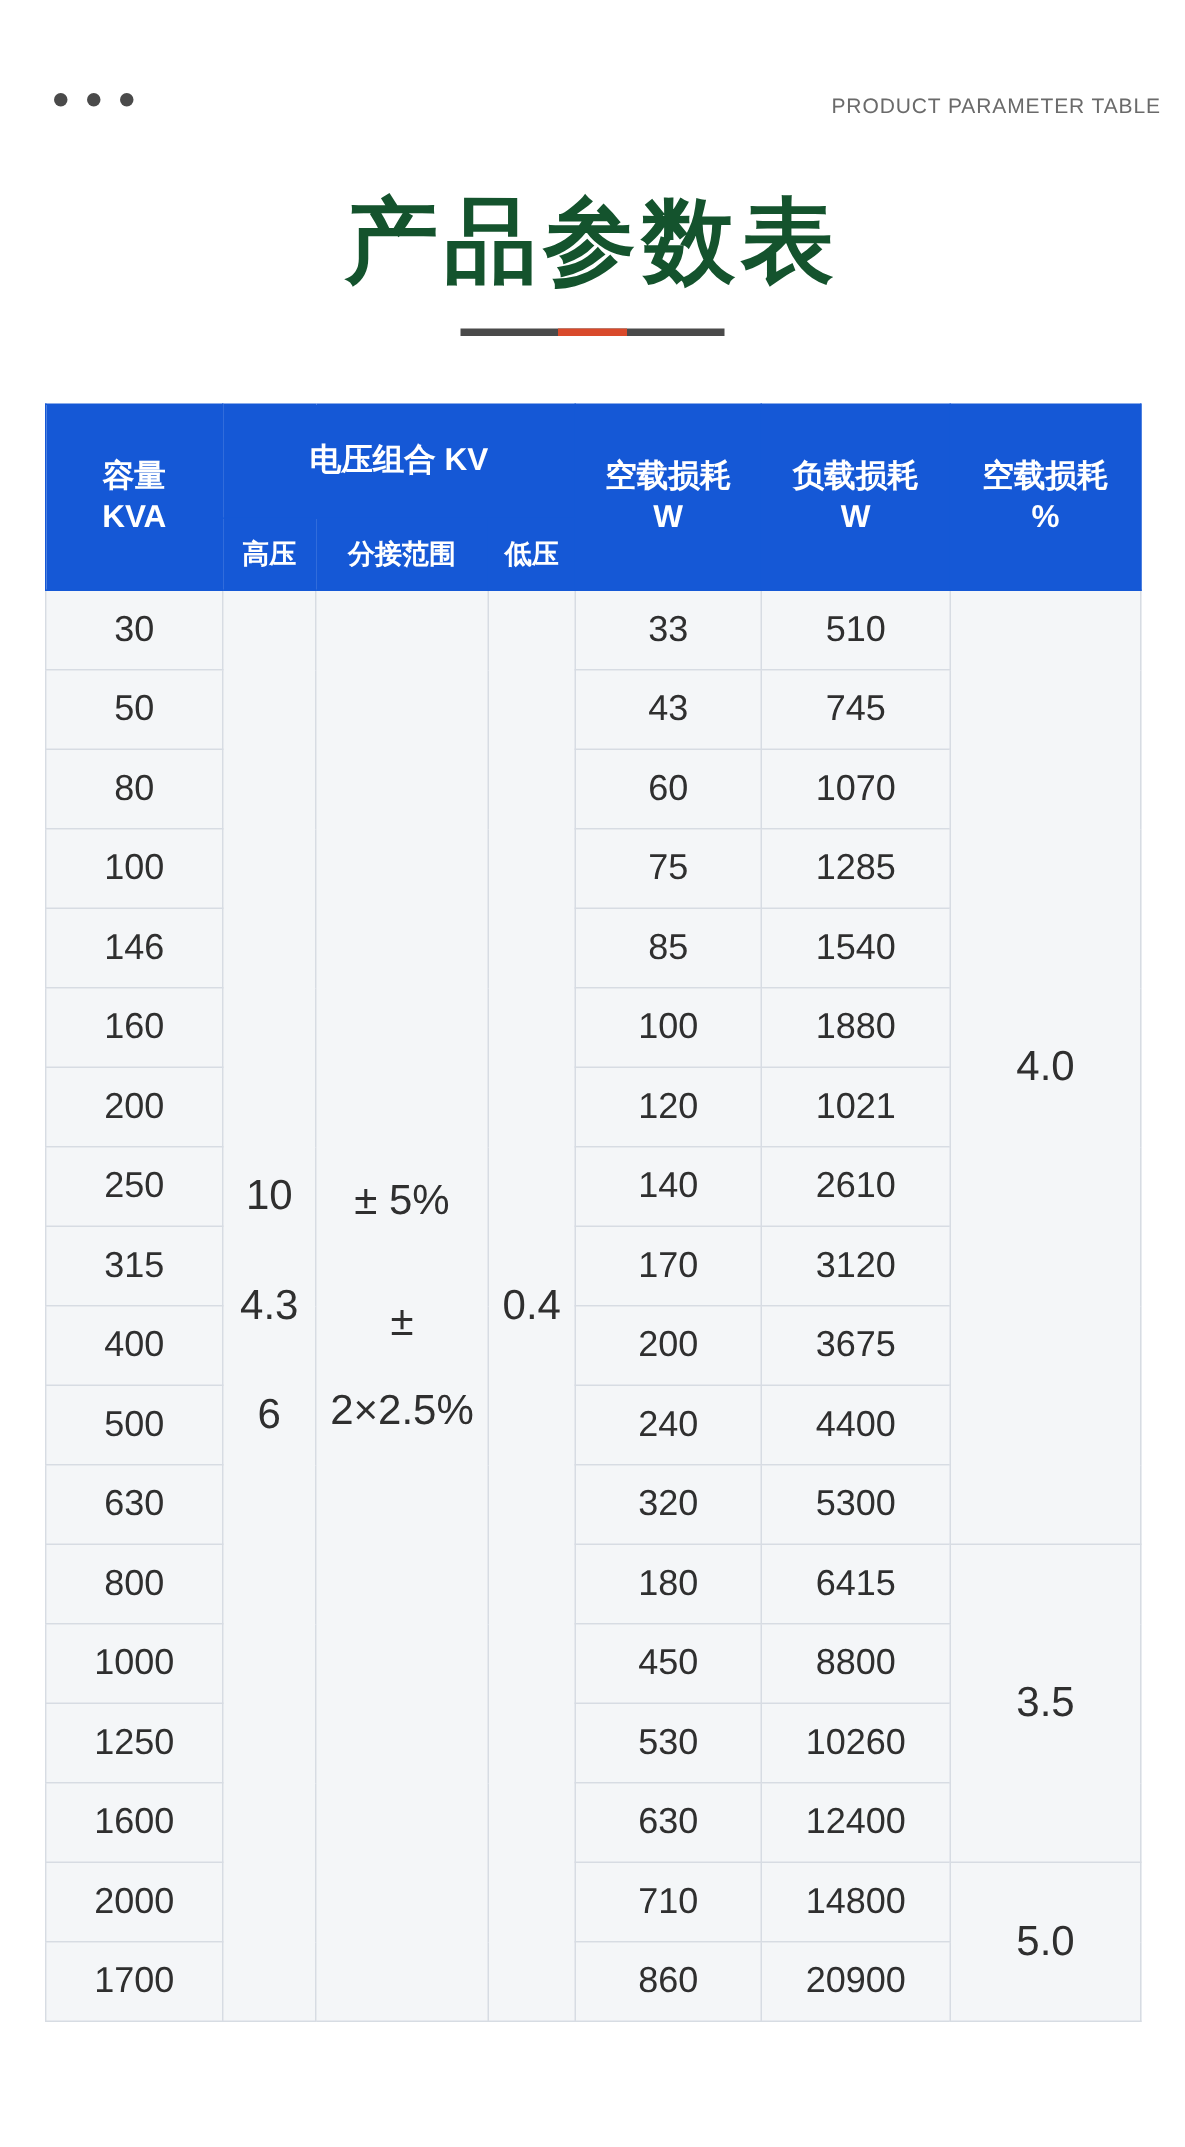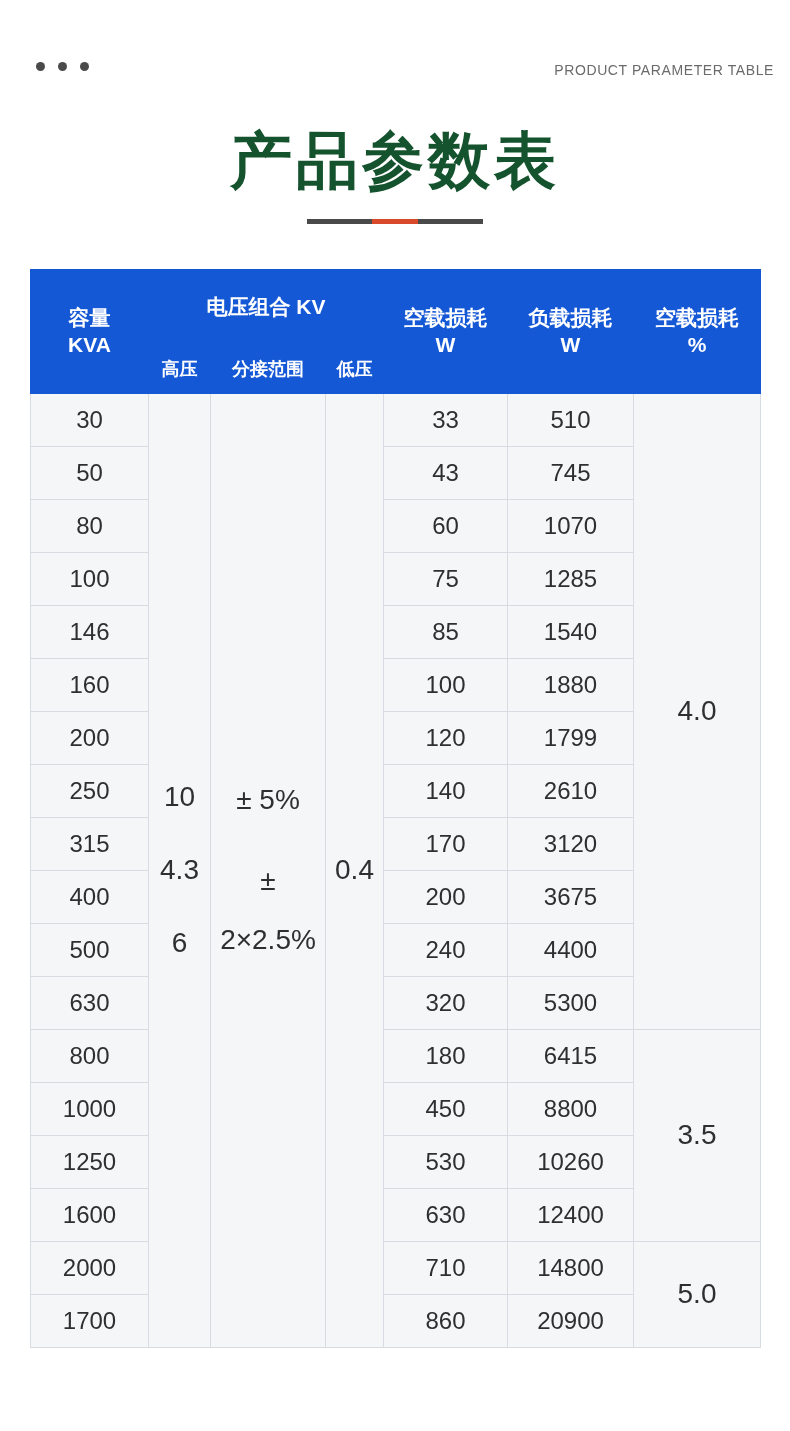--- a/index.html
+++ b/index.html
@@ -221,21 +221,21 @@
           <td class="num">1540</td>
         </tr>
         <tr>
           <td class="num">160</td>
           <td class="num">100</td>
           <td class="num">1880</td>
         </tr>
         <tr>
           <td class="num">200</td>
           <td class="num">120</td>
-          <td class="num">1799</td>
+          <td class="num">1021</td>
         </tr>
         <tr>
           <td class="num">250</td>
           <td class="num">140</td>
           <td class="num">2610</td>
         </tr>
         <tr>
           <td class="num">315</td>
           <td class="num">170</td>
           <td class="num">3120</td>

